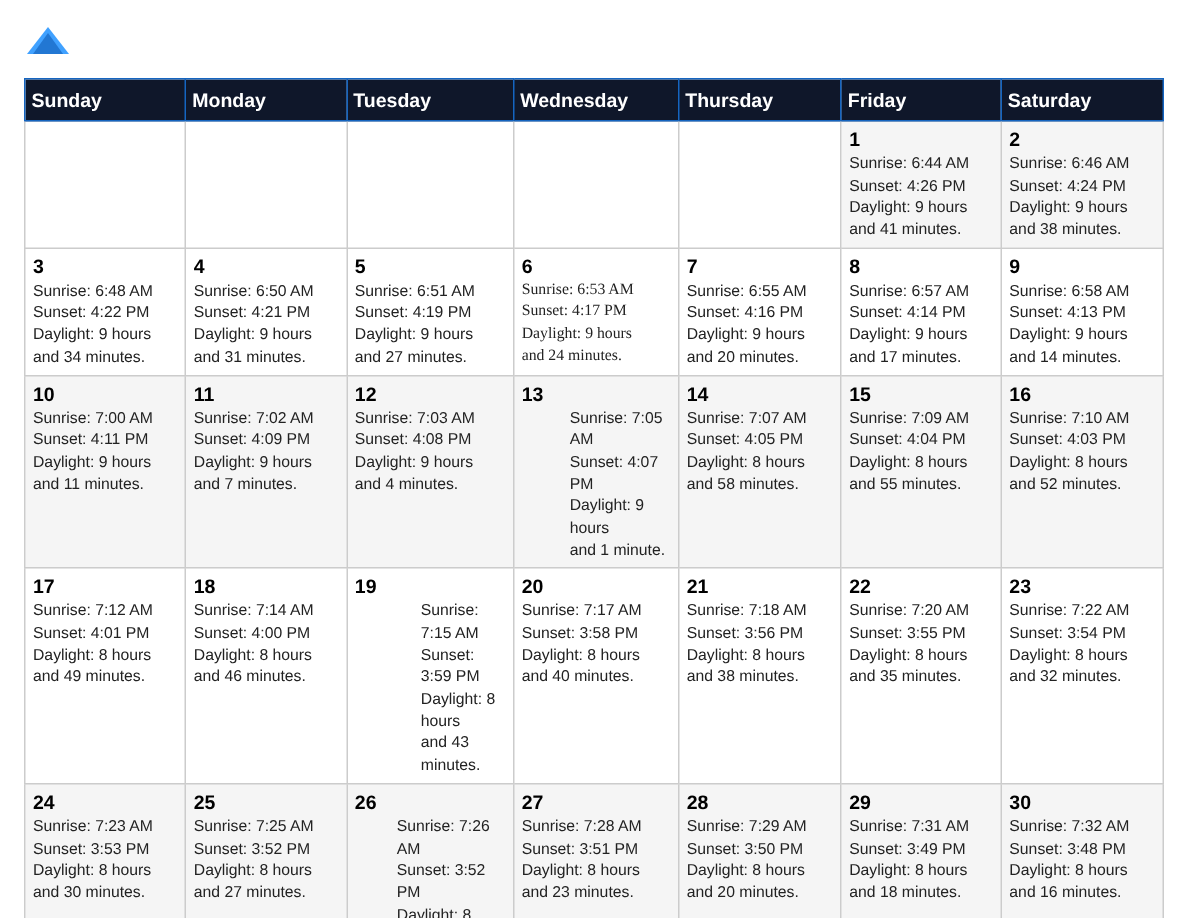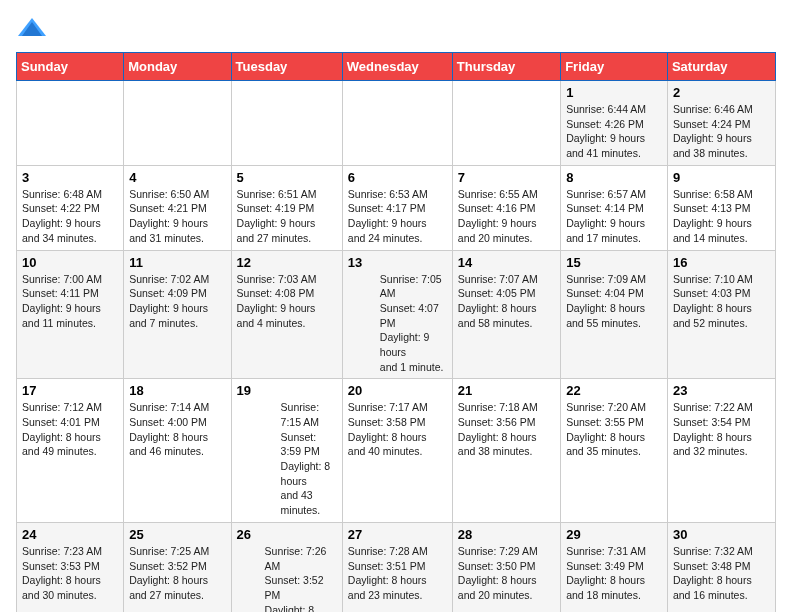--- a/index.html
+++ b/index.html
@@ -49,21 +49,21 @@
       font-size: 16px;
       color: #444;
       margin-top: 2px;
     }
     .calendar-table {
       width: 100%;
       border-collapse: collapse;
       font-size: 11.5px;
     }
     .calendar-table thead tr th {
-      background: #ef4444;
+      background: #0f172a;
       color: #fff;
       padding: 6px 4px;
       text-align: left;
       font-weight: bold;
       font-size: 13px;
       border: 1px solid #1565c0;
     }
     .calendar-table tbody tr td {
       border: 1px solid #ccc;
       vertical-align: top;
@@ -168,21 +168,21 @@
           </td>
           <td>
             <span class="day-number">5</span>
             <div class="day-info" style="white-space: pre-line;">Sunrise: 6:51 AM
 Sunset: 4:19 PM
 Daylight: 9 hours
 and 27 minutes.</div>
           </td>
           <td>
             <span class="day-number">6</span>
-            <div class="day-info" style="white-space: pre-line;">Sunrise: 6:53 AM
+            <div class="day-info" style="white-space: pre-line; font-family: Liberation Serif, serif;">Sunrise: 6:53 AM
 Sunset: 4:17 PM
 Daylight: 9 hours
 and 24 minutes.</div>
           </td>
           <td>
             <span class="day-number">7</span>
             <div class="day-info" style="white-space: pre-line;">Sunrise: 6:55 AM
 Sunset: 4:16 PM
 Daylight: 9 hours
 and 20 minutes.</div>

